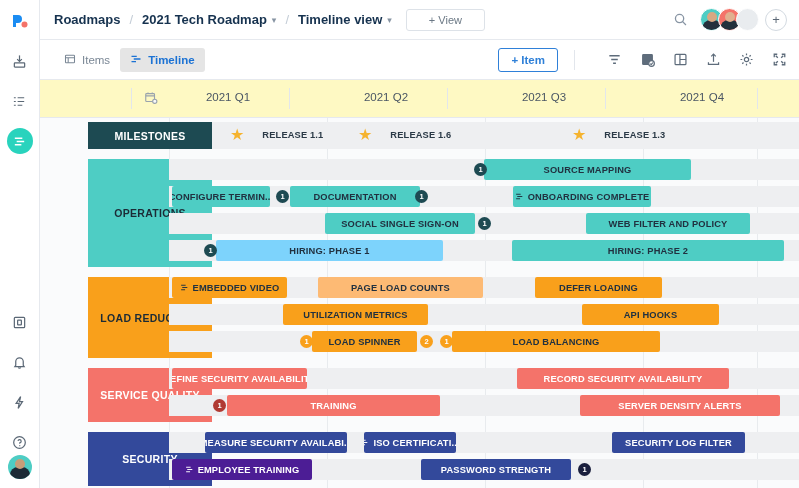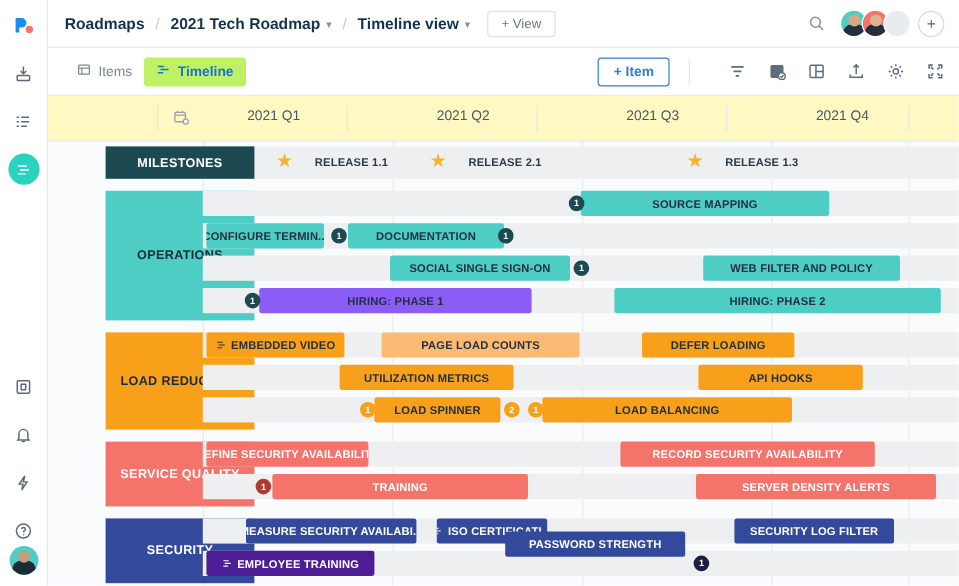--- a/index.html
+++ b/index.html
@@ -43,21 +43,21 @@
   
   .topbar {
     position: absolute; left: 40px; top: 0; right: 0; height: 40px;
     background: #ffffff; border-bottom: 1px solid #e6e9ee;
     display: flex; align-items: center; padding: 0 12px 0 14px;
   }
   .crumb { font-size: 13px; font-weight: bold; color: #16324f; white-space: nowrap; }
   .crumb-sep { color: #c3ccd6; font-size: 13px; margin: 0 9px; }
   .caret { color: #8794a3; font-size: 9px; margin-left: 5px; }
   .btn-view {
-    margin-left: 14px; height: 22px; padding: 0 11px;
+    margin-left: 14px; height: 22px; padding: 0 22px;
     border: 1px solid #dde2e8; border-radius: 3px; background: #fff;
     font-size: 11px; color: #6b7885; display: flex; align-items: center;
   }
   .tb-right { margin-left: auto; display: flex; align-items: center; gap: 0; }
   .search-ico { color: #8794a3; margin-right: 12px; display:flex; }
   .av { width: 23px; height: 23px; border-radius: 50%; position: relative; overflow: hidden; margin-left: -5px; border: 1.5px solid #fff; }
   .av:first-of-type { margin-left: 0; }
   .av-a { background: #4ecdc4; }
   .av-b { background: #f4736a; }
   .av-c { background: #e9ecef; }
@@ -79,21 +79,21 @@
   
   .toolbar {
     position: absolute; left: 40px; top: 40px; right: 0; height: 40px;
     background: #ffffff; border-bottom: 1px solid #e6e9ee;
     display: flex; align-items: center; padding: 0 12px 0 14px;
   }
   .tab {
     display: flex; align-items: center; gap: 6px; height: 24px;
     padding: 0 10px; border-radius: 3px; font-size: 11.5px; color: #7a8795;
   }
-  .tab.active { background: #bef264; color: #1b72d4; font-weight: bold; }
+  .tab.active { background: #e5e5e5; color: #1b72d4; font-weight: bold; }
   .btn-item {
     height: 24px; padding: 0 12px; border: 1px solid #2f80d8; border-radius: 3px;
     color: #2f80d8; background: #fff; font-size: 11.5px; font-weight: bold;
     display: flex; align-items: center; gap: 3px;
   }
   .tb2-right { margin-left: auto; display: flex; align-items: center; }
   .vdiv { width: 1px; height: 20px; background: #e2e6ec; margin: 0 14px 0 16px; }
   .tico { color: #5e6c7b; margin-left: 18px; display: flex; align-items: center; }
   .tico:first-child { margin-left: 0; }
 
@@ -323,51 +323,59 @@
         <div class="vline" style="left: 603px;"></div>
         <div class="vline" style="left: 717px;"></div>
         <div class="ms-row" style="top: 4px; height: 27px; background: rgb(238, 239, 241);"></div>
         <div class="sec-label" style="top: 4px; height: 27px; background: rgb(29, 74, 82);">MILESTONES</div>
         <div class="ms-item" style="left: 190px; top: 9px;">
           <span class="star" style="color: rgb(245, 179, 46);">★</span>
           <span class="ms-txt">RELEASE 1.1</span>
         </div>
         <div class="ms-item" style="left: 318px; top: 9px;">
           <span class="star" style="color: rgb(245, 179, 46);">★</span>
-          <span class="ms-txt">RELEASE 2.1</span>
+          <span class="ms-txt">RELEASE 1.6</span>
         </div>
         <div class="ms-item" style="left: 532px; top: 9px;">
           <span class="star" style="color: rgb(245, 179, 46);">★</span>
           <span class="ms-txt">RELEASE 1.3</span>
         </div>
         <div class="sec-label dark-text" style="top: 41px; height: 108px; background: rgb(78, 205, 196);">OPERATIONS</div>
         <div class="row-band" style="top: 41px; height: 21px; background: rgb(238, 239, 241);"></div>
         <div class="bar dark-text" style="left: 444px; width: 207px; top: 41px; background: rgb(78, 205, 196);">
           <span>SOURCE MAPPING</span>
         </div>
         <div class="dot" style="left: 434px; top: 45px; background: rgb(29, 74, 82);">1</div>
         <div class="row-band" style="top: 68px; height: 21px; background: rgb(238, 239, 241);"></div>
         <div class="bar dark-text" style="left: 132px; width: 98px; top: 68px; background: rgb(78, 205, 196);">
           <span>CONFIGURE TERMIN...</span>
         </div>
         <div class="dot" style="left: 236px; top: 72px; background: rgb(29, 74, 82);">1</div>
         <div class="bar dark-text" style="left: 250px; width: 130px; top: 68px; background: rgb(78, 205, 196);">
           <span>DOCUMENTATION</span>
         </div>
         <div class="dot" style="left: 375px; top: 72px; background: rgb(29, 74, 82);">1</div>
+        <div class="bar dark-text" style="left: 473px; width: 138px; top: 68px; background: rgb(78, 205, 196);">
+          <span class="bico">
+            <svg width="9" height="9" viewBox="0 0 16 16" fill="none" stroke="#213140" stroke-width="1.7">
+              <path d="M2 4h8M4 8h9M2 12h7"></path>
+            </svg>
+          </span>
+          <span>ONBOARDING COMPLETE</span>
+        </div>
         <div class="row-band" style="top: 95px; height: 21px; background: rgb(238, 239, 241);"></div>
         <div class="bar dark-text" style="left: 285px; width: 150px; top: 95px; background: rgb(78, 205, 196);">
           <span>SOCIAL SINGLE SIGN-ON</span>
         </div>
         <div class="dot" style="left: 438px; top: 99px; background: rgb(29, 74, 82);">1</div>
         <div class="bar dark-text" style="left: 546px; width: 164px; top: 95px; background: rgb(78, 205, 196);">
           <span>WEB FILTER AND POLICY</span>
         </div>
         <div class="row-band" style="top: 122px; height: 21px; background: rgb(238, 239, 241);"></div>
-        <div class="bar dark-text" style="left: 176px; width: 227px; top: 122px; background: #8b5cf6;">
+        <div class="bar dark-text" style="left: 176px; width: 227px; top: 122px; background: #7dd3fc;">
           <span>HIRING: PHASE 1</span>
         </div>
         <div class="dot" style="left: 164px; top: 126px; background: rgb(29, 74, 82);">1</div>
         <div class="bar dark-text" style="left: 472px; width: 272px; top: 122px; background: rgb(78, 205, 196);">
           <span>HIRING: PHASE 2</span>
         </div>
         <div class="sec-label dark-text" style="top: 159px; height: 81px; background: rgb(249, 160, 27);">LOAD REDUCTION</div>
         <div class="row-band" style="top: 159px; height: 21px; background: rgb(238, 239, 241);"></div>
         <div class="bar dark-text" style="left: 132px; width: 115px; top: 159px; background: rgb(249, 160, 27);">
           <span class="bico">
@@ -434,19 +442,19 @@
         </div>
         <div class="row-band" style="top: 341px; height: 21px; background: rgb(238, 239, 241);"></div>
         <div class="bar light-text" style="left: 132px; width: 140px; top: 341px; background: #4c1d95;">
           <span class="bico">
             <svg width="9" height="9" viewBox="0 0 16 16" fill="none" stroke="#ffffff" stroke-width="1.7">
               <path d="M2 4h8M4 8h9M2 12h7"></path>
             </svg>
           </span>
           <span>EMPLOYEE TRAINING</span>
         </div>
-        <div class="bar light-text" style="left: 381px; width: 150px; top: 325px; background: rgb(51, 73, 155); text-align: right;">
+        <div class="bar light-text" style="left: 381px; width: 150px; top: 341px; background: rgb(51, 73, 155); text-align: right;">
           <span>PASSWORD STRENGTH</span>
         </div>
         <div class="dot" style="left: 538px; top: 345px; background: rgb(26, 31, 61);">1</div>
       </div>
   </div>
 </div>
 
 </body></html>

